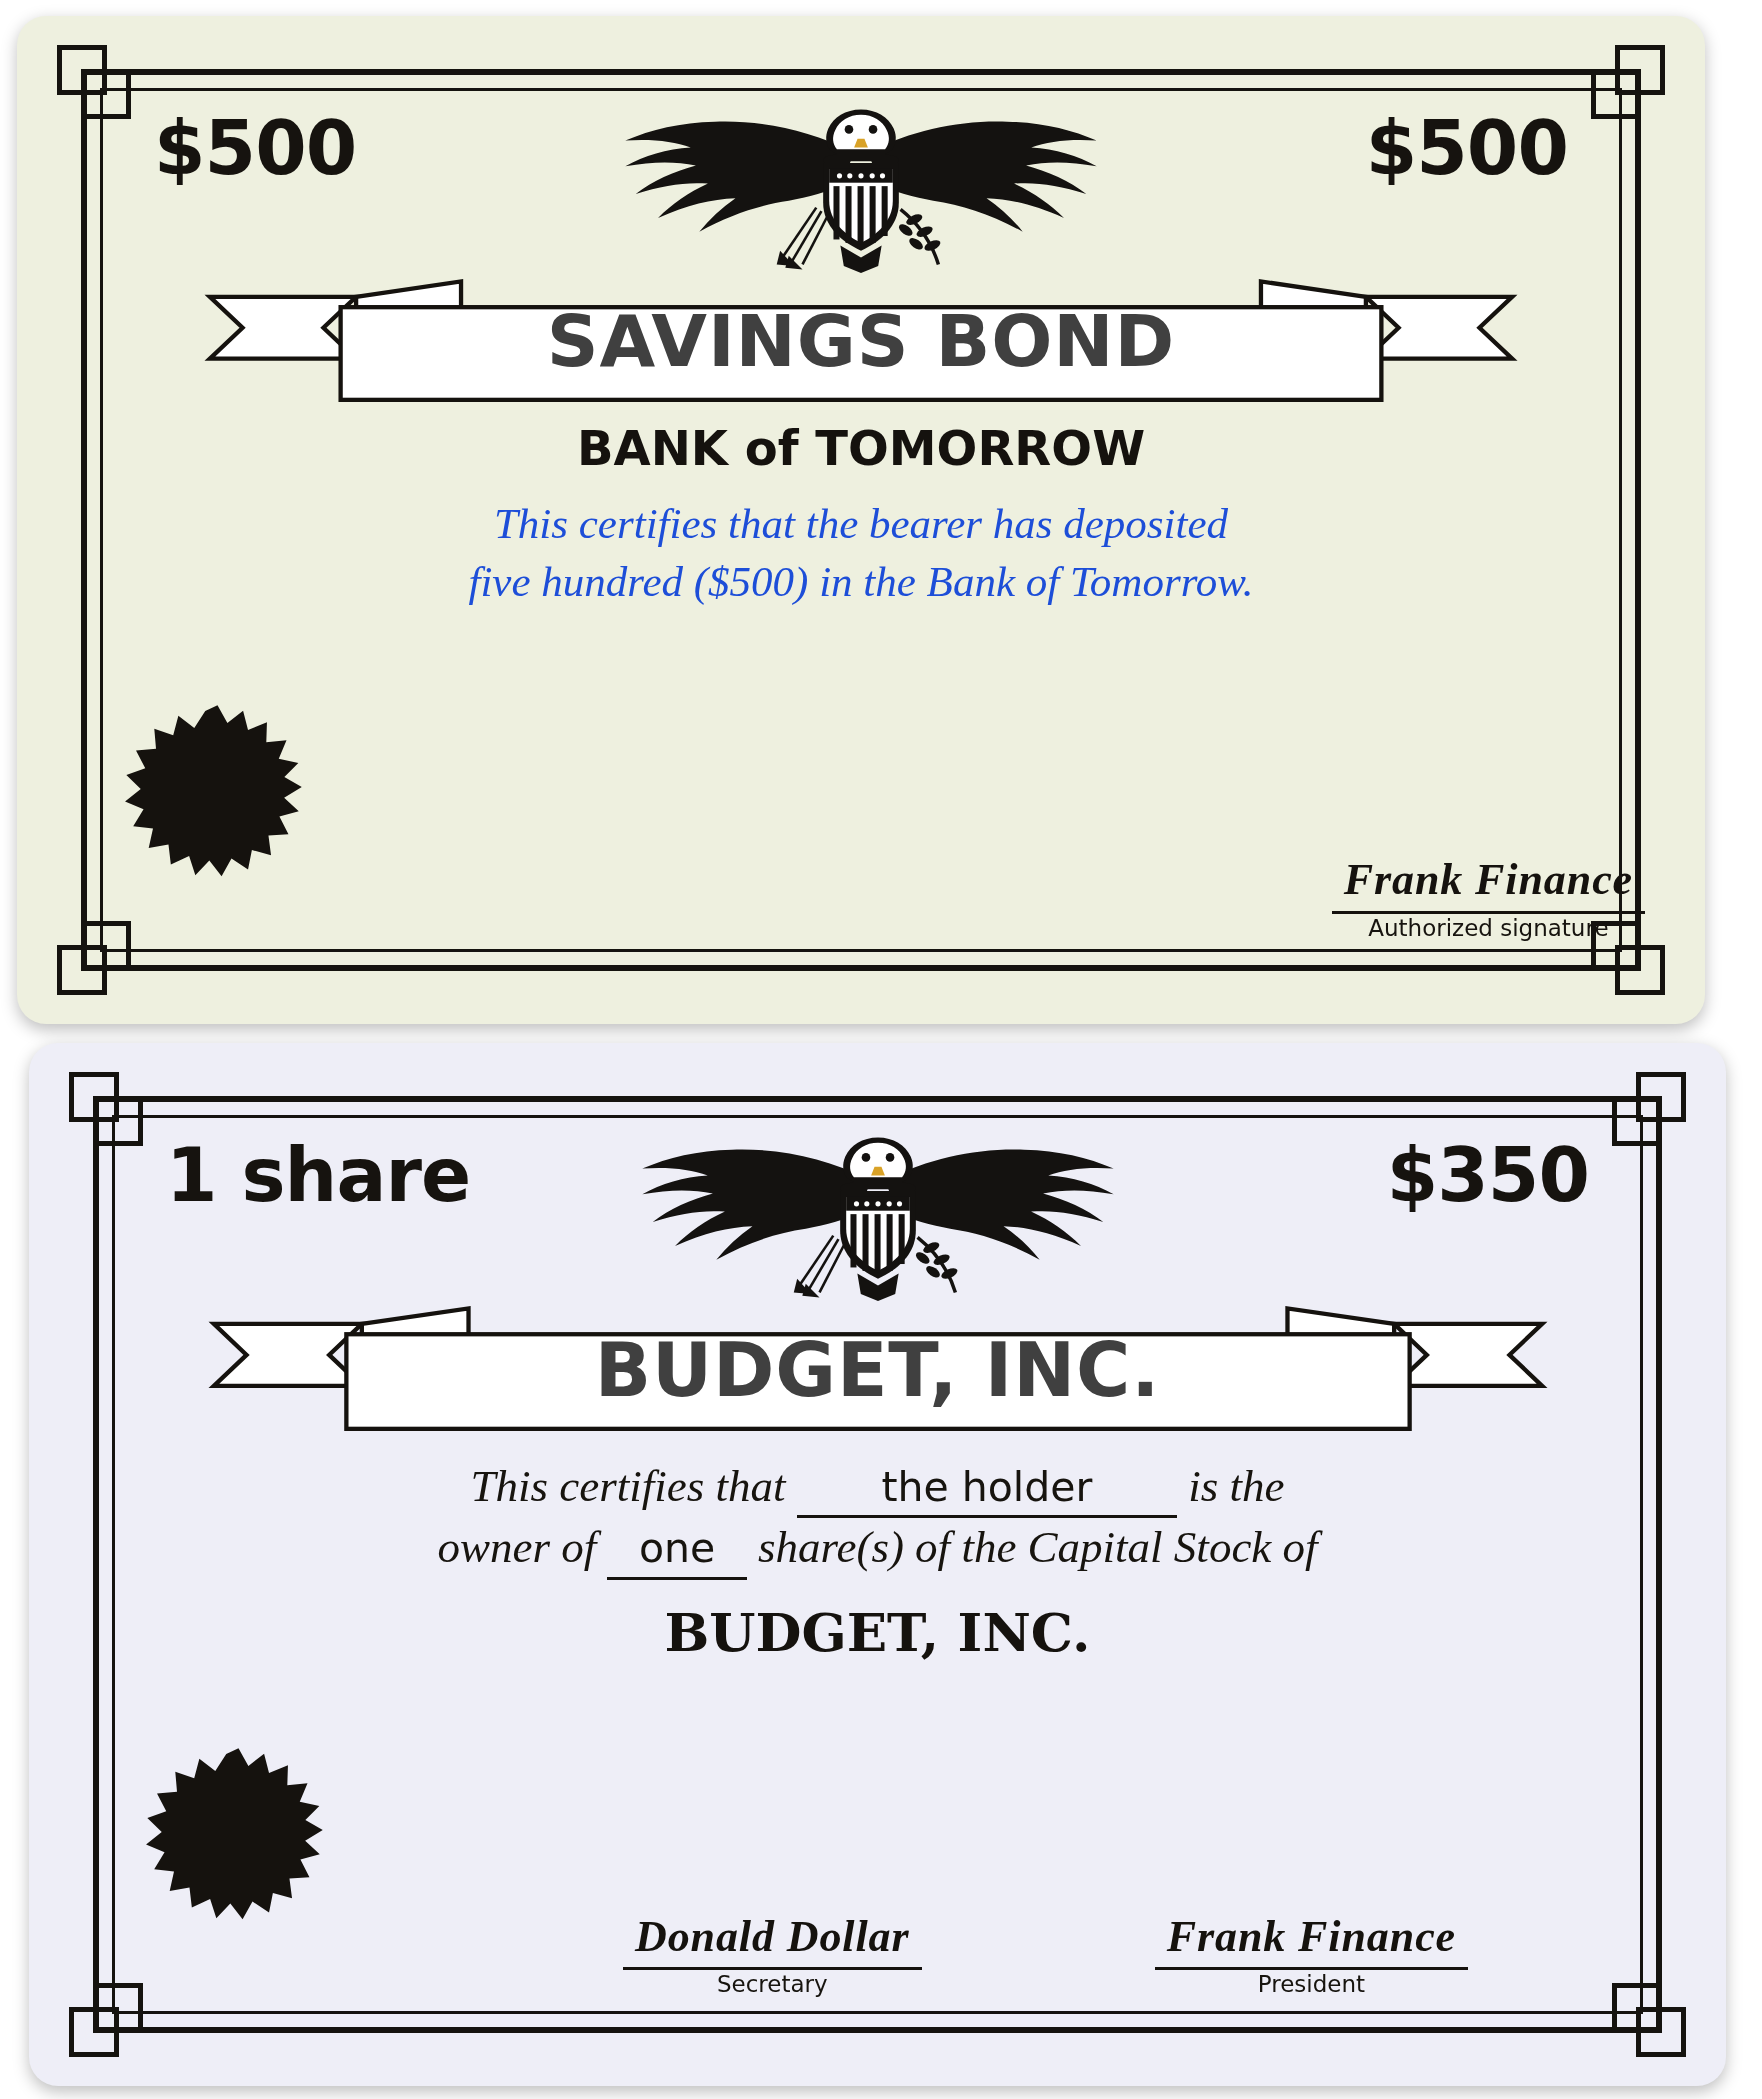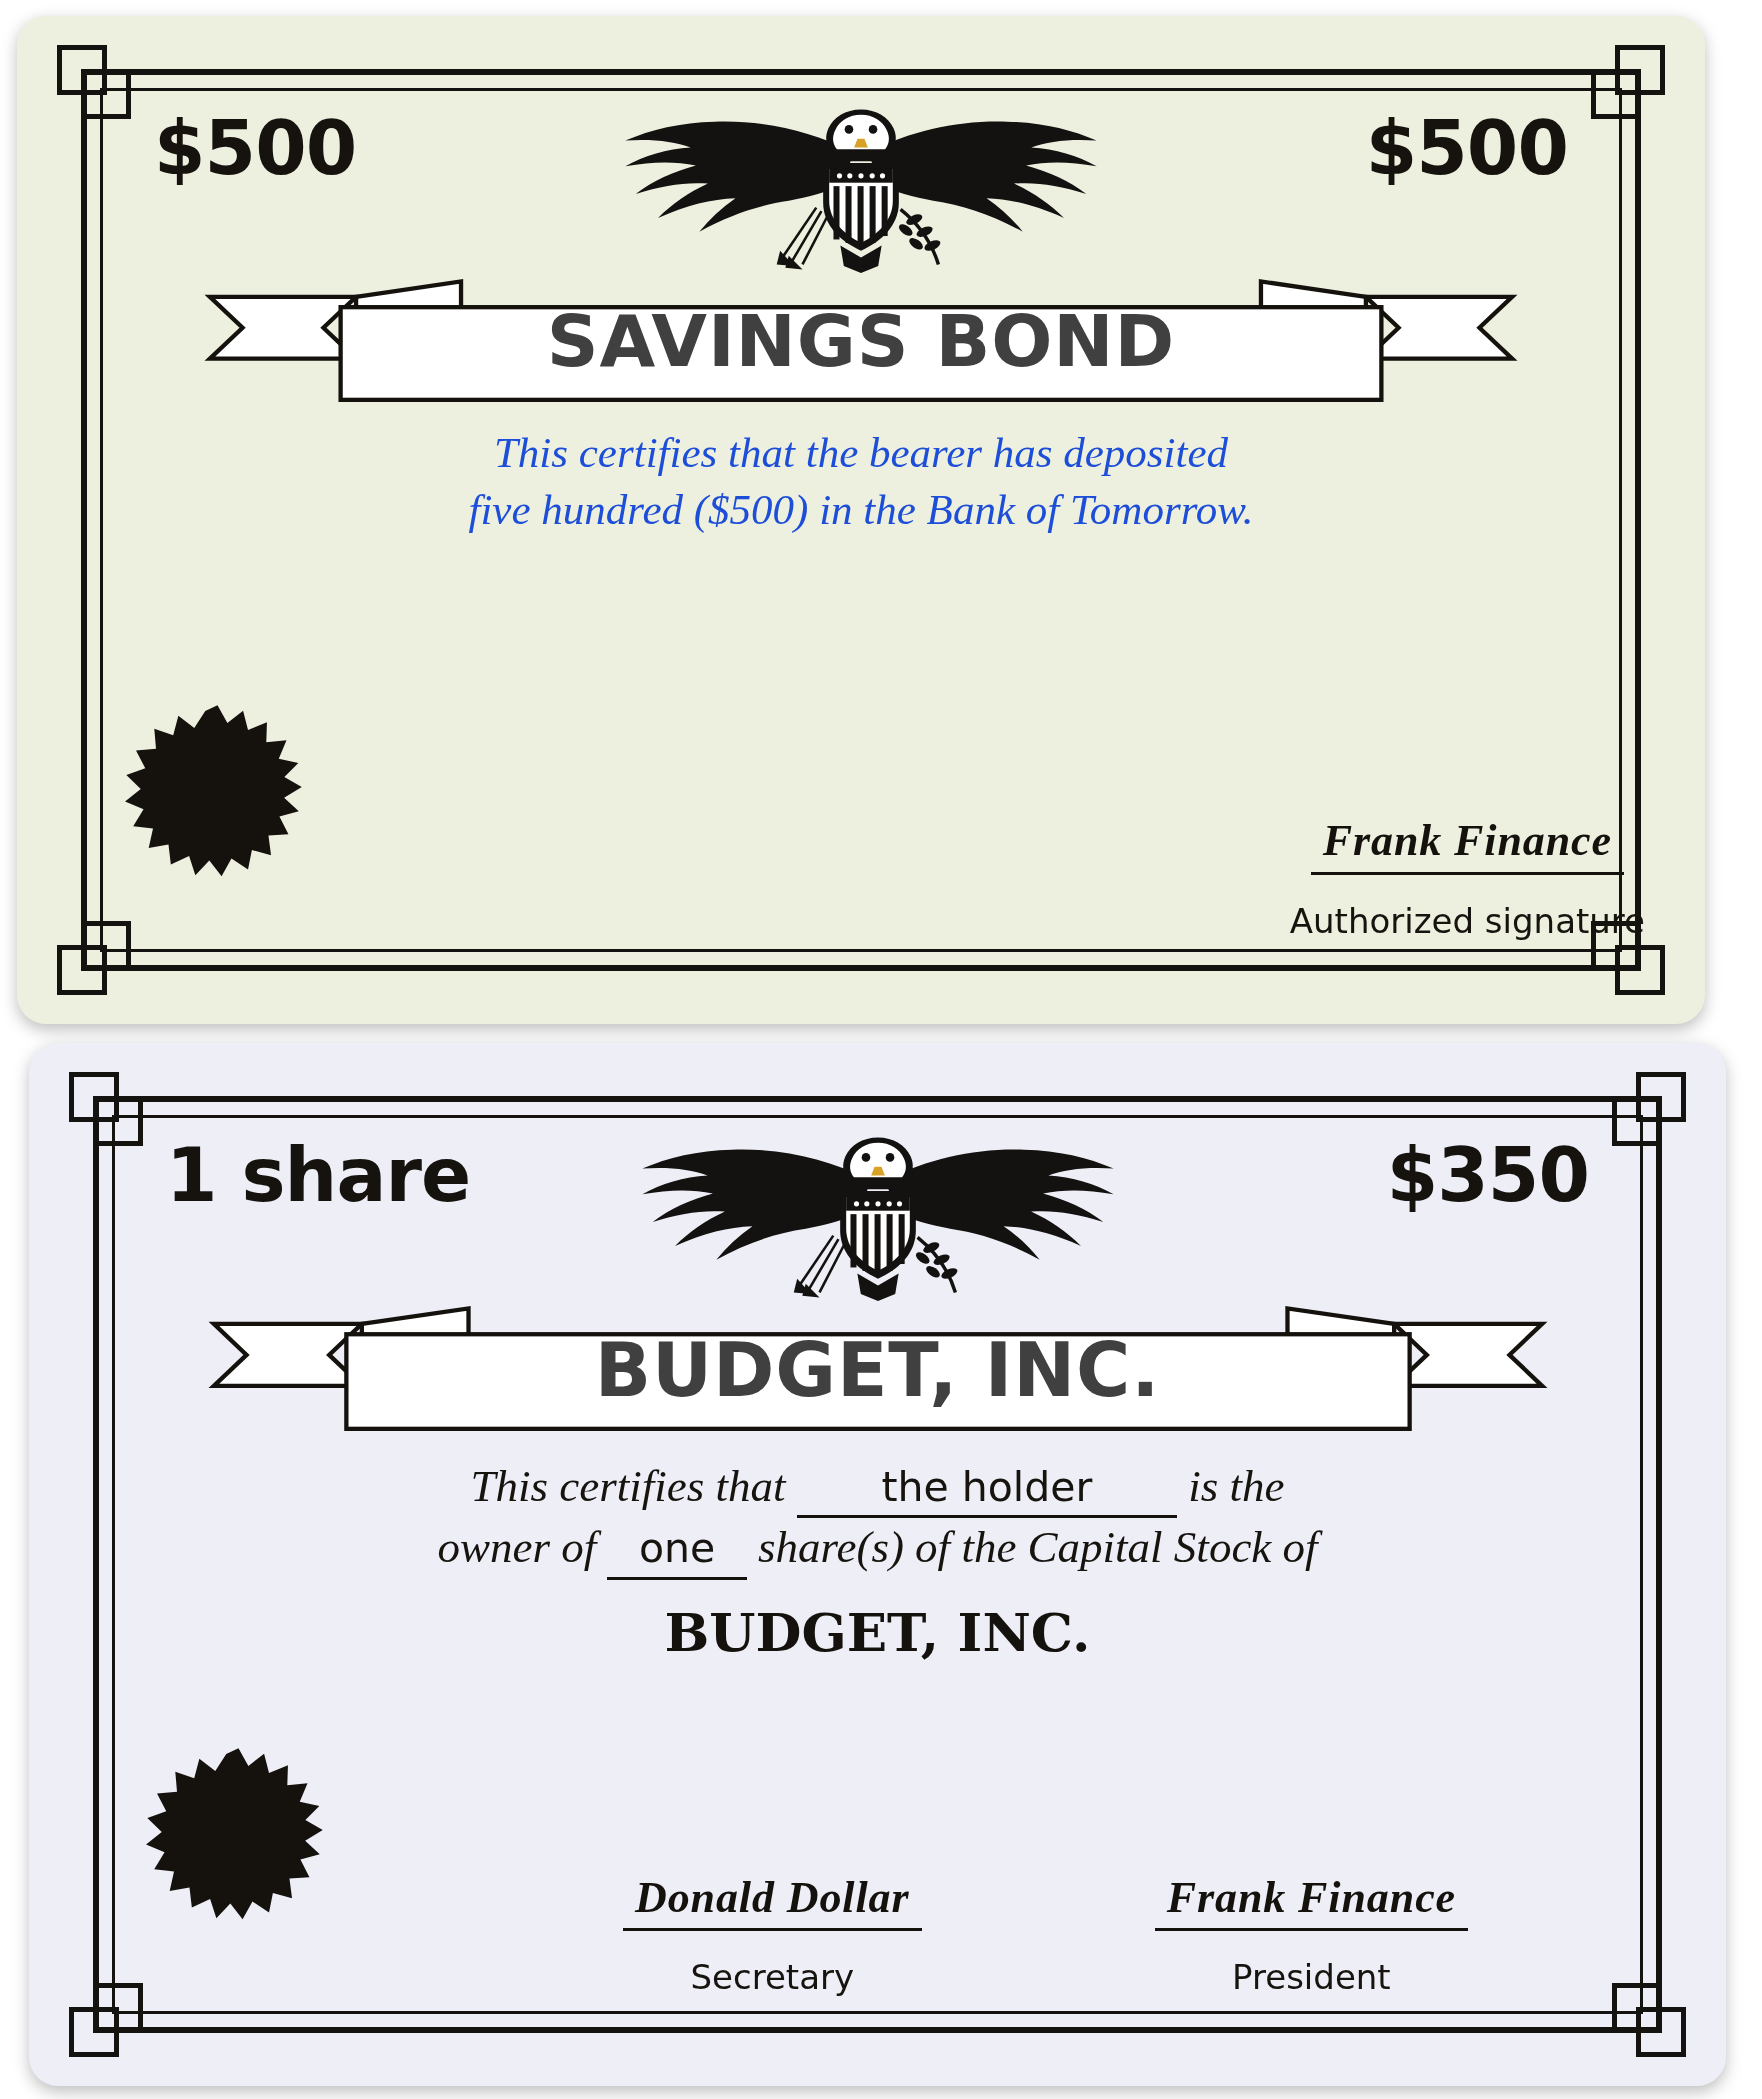--- a/index.html
+++ b/index.html
@@ -199,23 +199,23 @@
     font-style: italic;
     font-weight: bold;
     font-size: 44px;
     color: #15120e;
     padding: 0 12px 5.2px 12px;
     border-bottom: 3.4px solid #15120e;
     display: inline-block;
     letter-spacing: 0.9px;
   }
   .sig-label {
-    margin-top: 26px;
+    margin-top: 1px;
     font-family: "DejaVu Sans", sans-serif;
-    font-size: 34px;
+    font-size: 23px;
     color: #17140f;
   }
   #sig-bond { right: 60px; bottom: 83px; }
   #sig-secretary { left: 594px; bottom: 89px; }
   #sig-president { right: 258px; bottom: 89px; }
 </style>
 </head>
 <body>
 
 <div class="stage">
@@ -313,20 +313,21 @@
 
             <path d="M178 22 L300 4 L300 40 L178 58 Z" fill="#ffffff"></path>
             <path d="M1352 22 L1230 4 L1230 40 L1352 58 Z" fill="#ffffff"></path>
 
             <rect x="160" y="34" width="1210" height="108" fill="#ffffff"></rect>
           </g>
         </svg>
         <div class="ribbon-text">SAVINGS BOND</div>
       </div>
 
+      <div class="bank-name">BANK of TOMORROW</div>
 
       <div class="certify">
         <span class="line">This certifies that the bearer has deposited</span>
         <span class="line">five hundred ($500) in the Bank of Tomorrow.</span>
       </div>
     </div>
 
     <div class="seal">
       <svg viewBox="0 0 100 100" xmlns="http://www.w3.org/2000/svg">
         <polygon fill="#15120e" points="50,2 54.6,10.2 61.9,4.5 64.2,13.5 73,9.9 72.7,19.2 82.1,18.3 78.5,26.9 87.6,28.8 81.1,35.4 89.2,40 81,45 87.8,51.3 78.8,53.7 83,62 73.7,62.5 74.9,71.8 66,69.3 64.2,78.4 56.5,73.3 51.9,81.5 46.2,74.2 39.7,81 36.8,72.1 28.3,76 27.2,66.7 18,68.4 20,59.3 10.8,58.3 15.6,50.3 7,46.7 14.3,40.9 7.6,34.4 16.4,31.3 12.1,23 21.4,22.2 20.6,12.9 29.4,15.9 31.8,6.9 39.2,12.5 44.3,4.6"></polygon>

